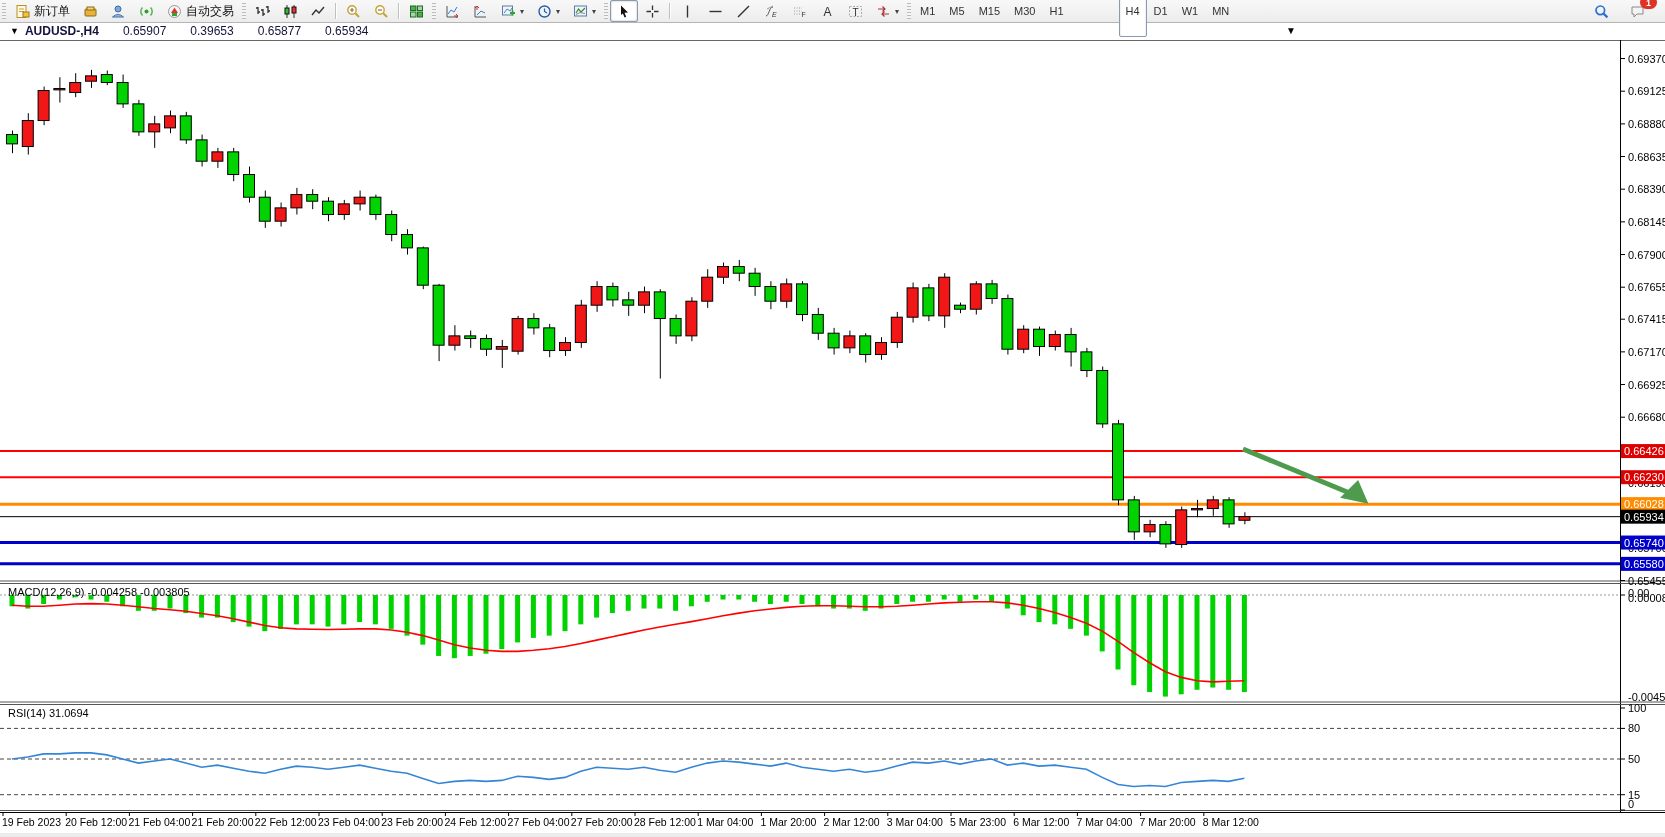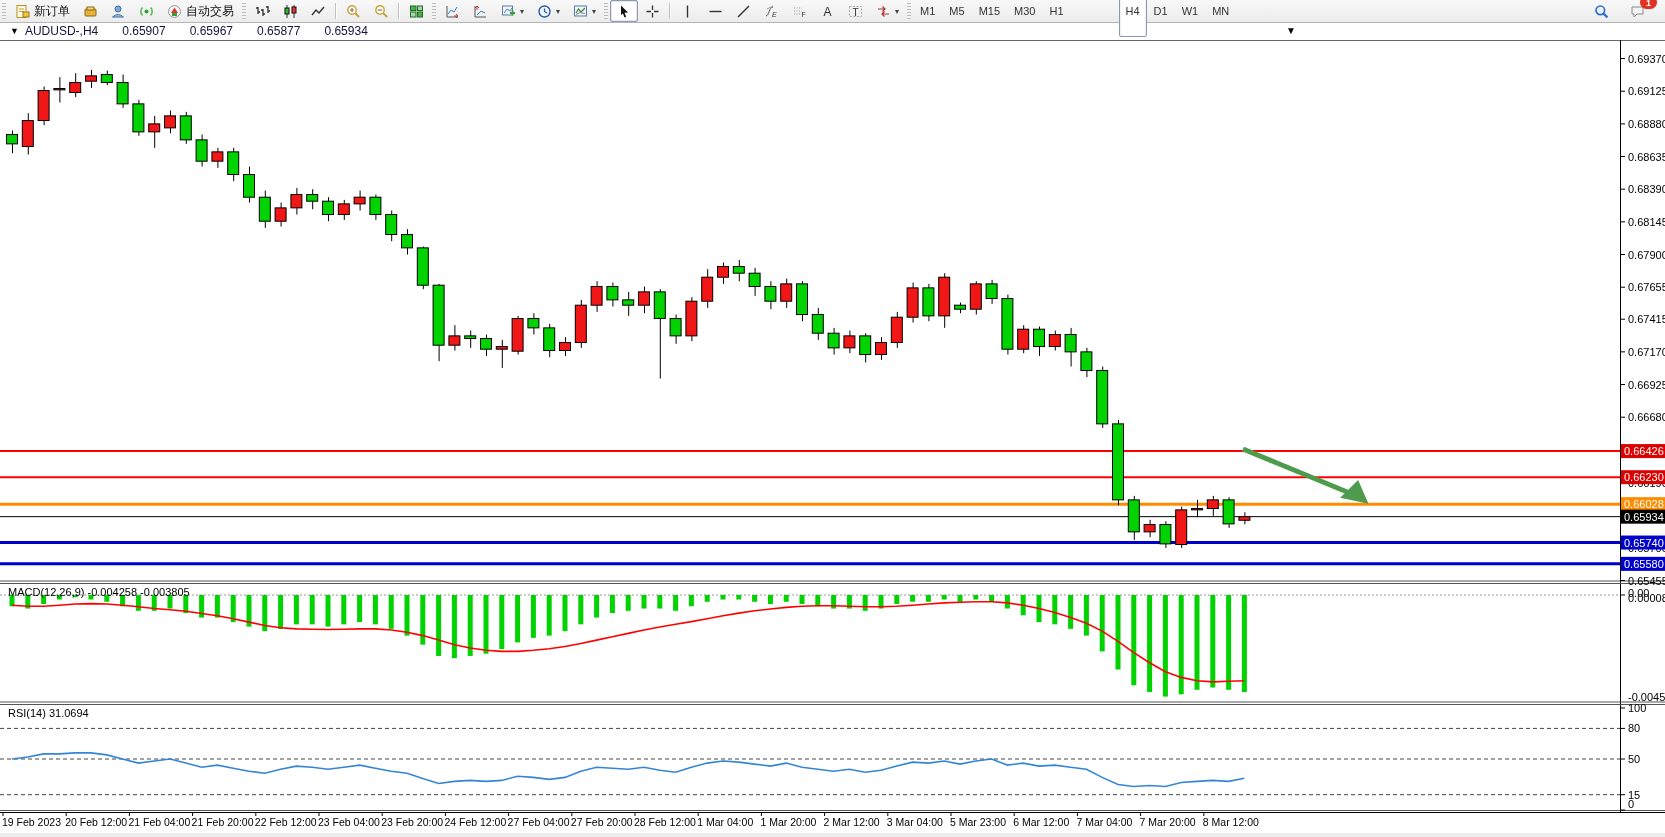--- a/index.html
+++ b/index.html
@@ -286,23 +286,23 @@
               <path d="M2 3 h11 v7 h-6 l-3 3 v-3 h-2 Z" fill="#f3f3f3" stroke="#8a8a8a"></path>
             </svg>
           </span>
         <span class="badge">1</span>
       </div>
     </div>
   </div>
 
   <div class="caption">
     <span class="caret">▼</span>
-    <span style="font-weight:normal;">AUDUSD-,H4</span>
+    <span style="font-weight:bold;">AUDUSD-,H4</span>
     <span class="num">0.65907</span>
-    <span class="num">0.65967</span>
+    <span class="num">0.39653</span>
     <span class="num">0.65877</span>
     <span class="num">0.65934</span>
   </div>
   <span class="shift-marker" style="left:1286px;">▼</span>
 
   <svg id="chart-svg" style="position:absolute;left:0;top:0;z-index:1;" width="1665" height="837">
       <rect x="0" y="22" width="1665" height="811" fill="#fff"></rect>
       <line x1="0" y1="40.5" x2="1665" y2="40.5" stroke="#666" stroke-width="1"></line>
       <line x1="1620.5" y1="40" x2="1620.5" y2="812" stroke="#000"></line>
       <line x1="0" y1="581" x2="1665" y2="581" stroke="#555"></line>

